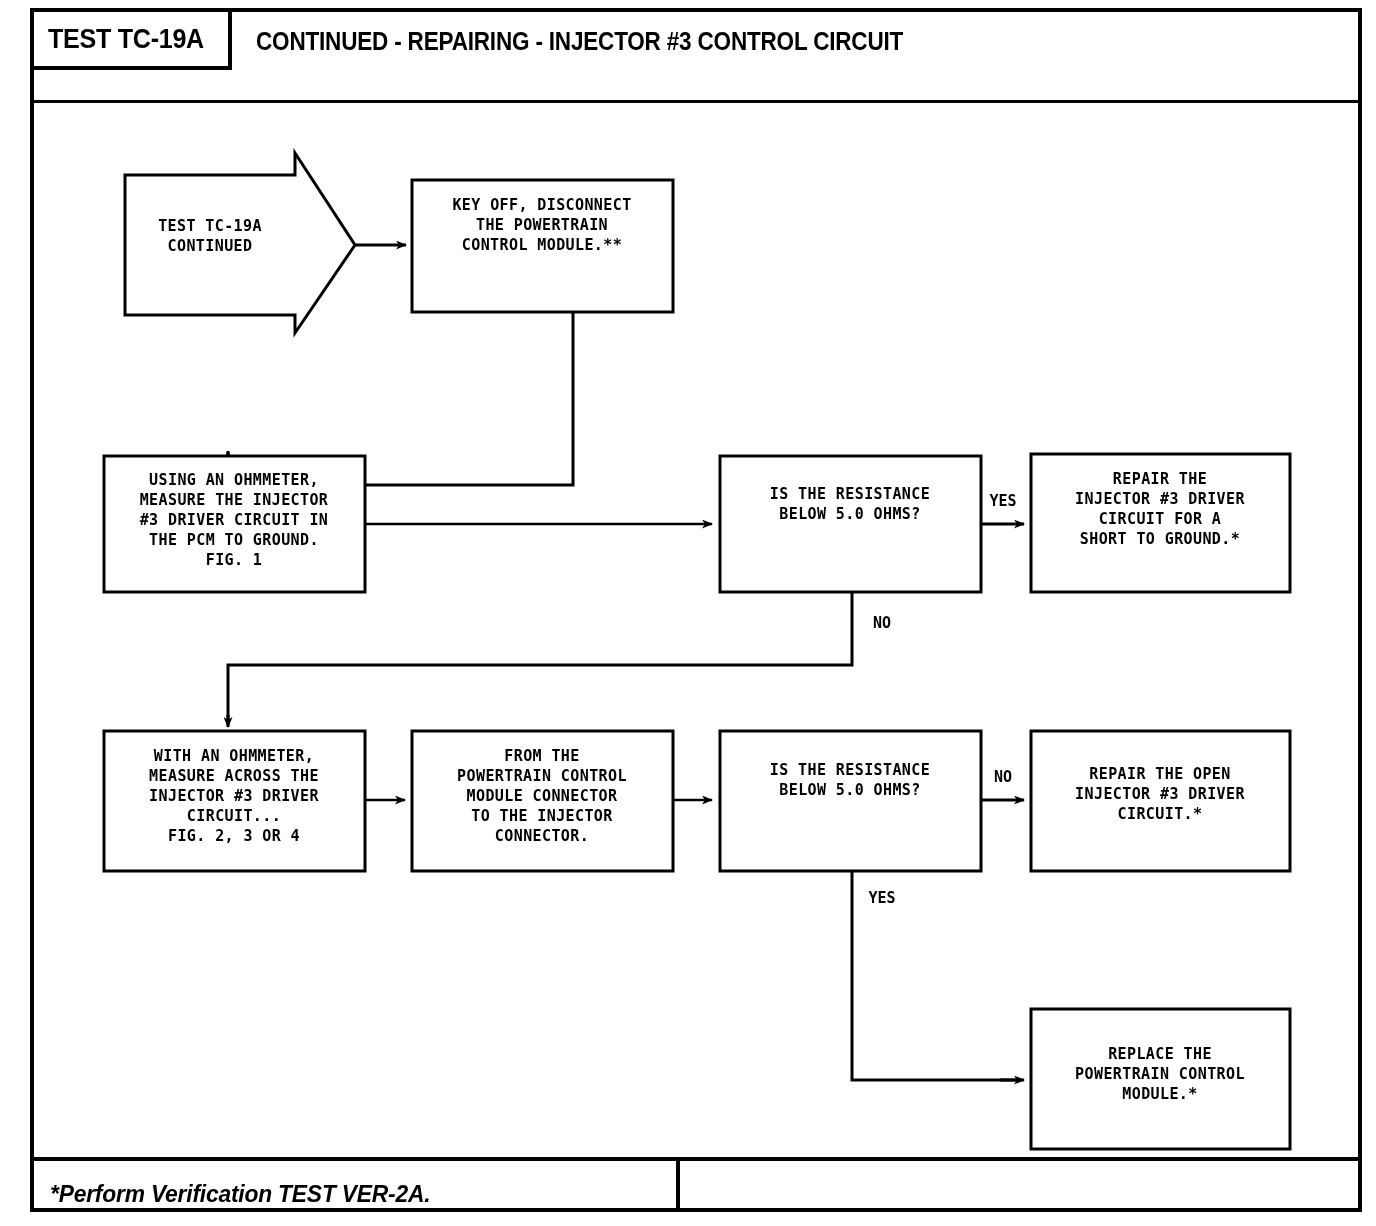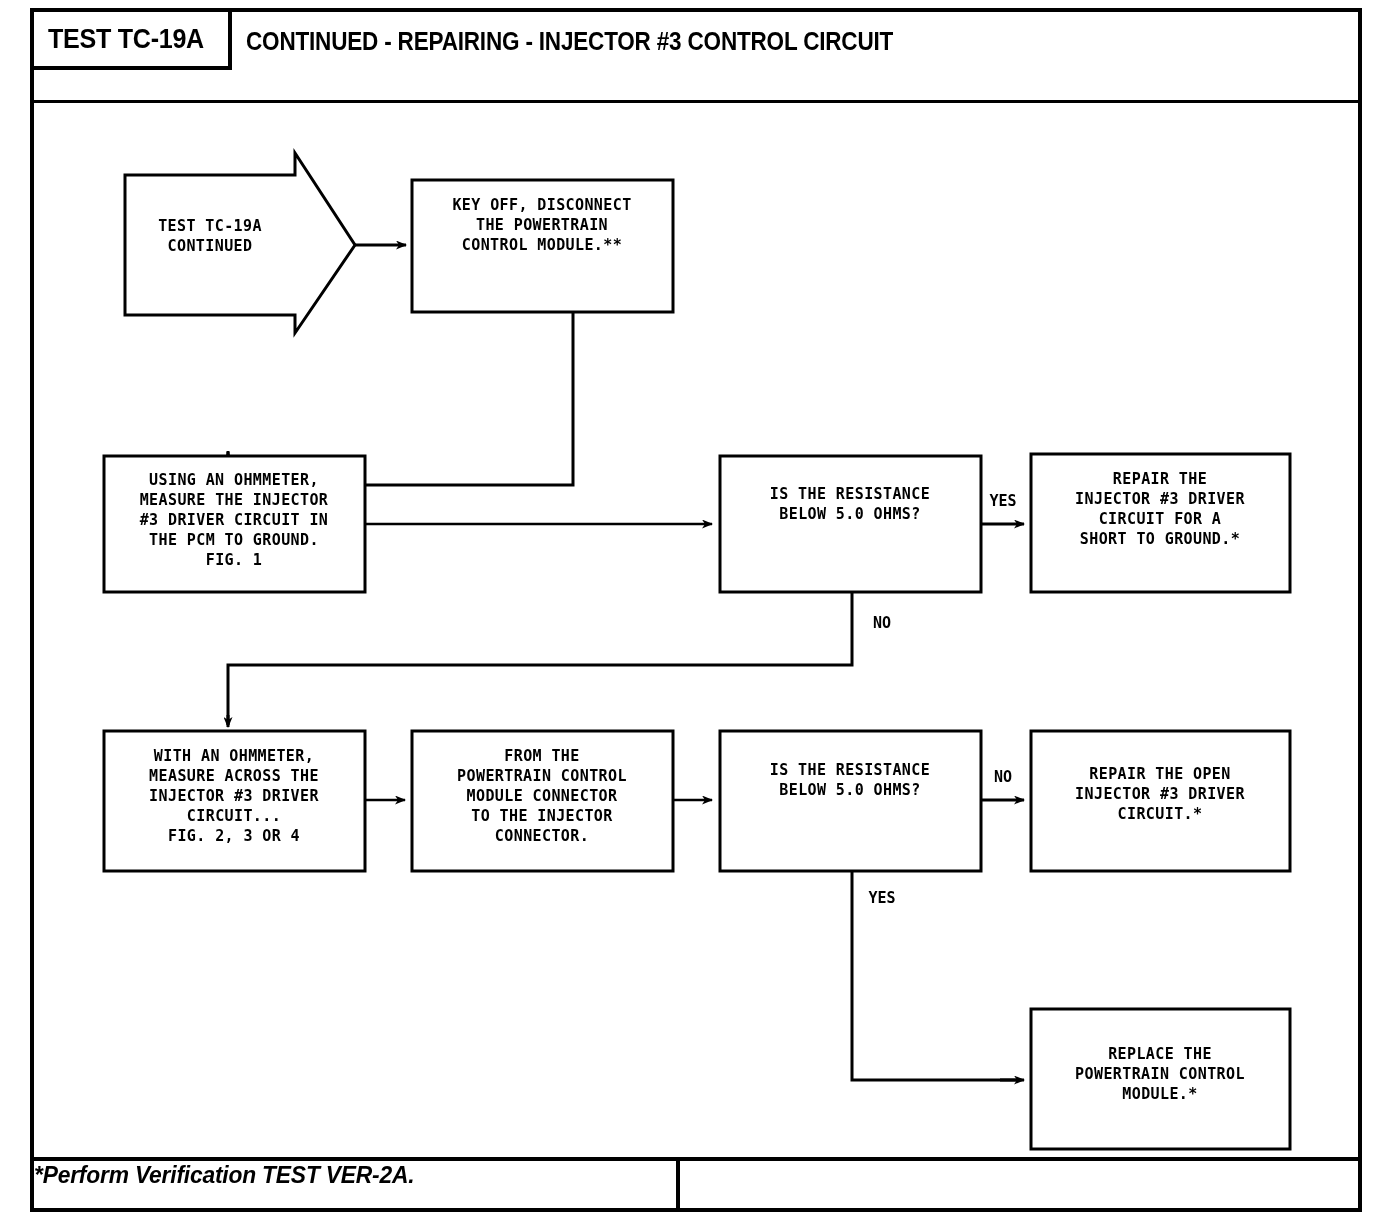--- a/index.html
+++ b/index.html
@@ -40,21 +40,21 @@
   }
   .header-tag span{
     font-size:27px;font-weight:bold;
     letter-spacing:-0.3px;
     white-space:nowrap;
     transform:scaleX(0.93);
     transform-origin:left center;
   }
   .header-title{
     display:flex;align-items:center;
-    padding-left:14px;
+    padding-left:24px;
     height:58px;margin-top:-4px;
   }
   .header-title span{
     font-size:25px;font-weight:bold;
     letter-spacing:-0.2px;
     white-space:nowrap;
     transform:scaleX(0.9);
     transform-origin:left center;
   }
   .header-band-bottom{
@@ -94,24 +94,24 @@
   
   .footer{
     position:absolute;
     left:34px;top:1157px;
     width:1324px;height:51px;
     box-sizing:border-box;
     border-top:4px solid #000;
     display:flex;
   }
   .footer-cell{
-    display:flex;align-items:flex-start;
+    display:flex;align-items:flex-end;
     height:100%;
     box-sizing:border-box;
-    padding-left:0;
+    padding-left:16px;
   }
   .footer-left{width:646px;border-right:4px solid #000;}
   .footer-right{flex:1;}
   .footer-cell span{
     font-size:24px;
     font-weight:bold;
     font-style:italic;
     white-space:nowrap;
     letter-spacing:-0.2px;
     transform:scaleX(0.95);

